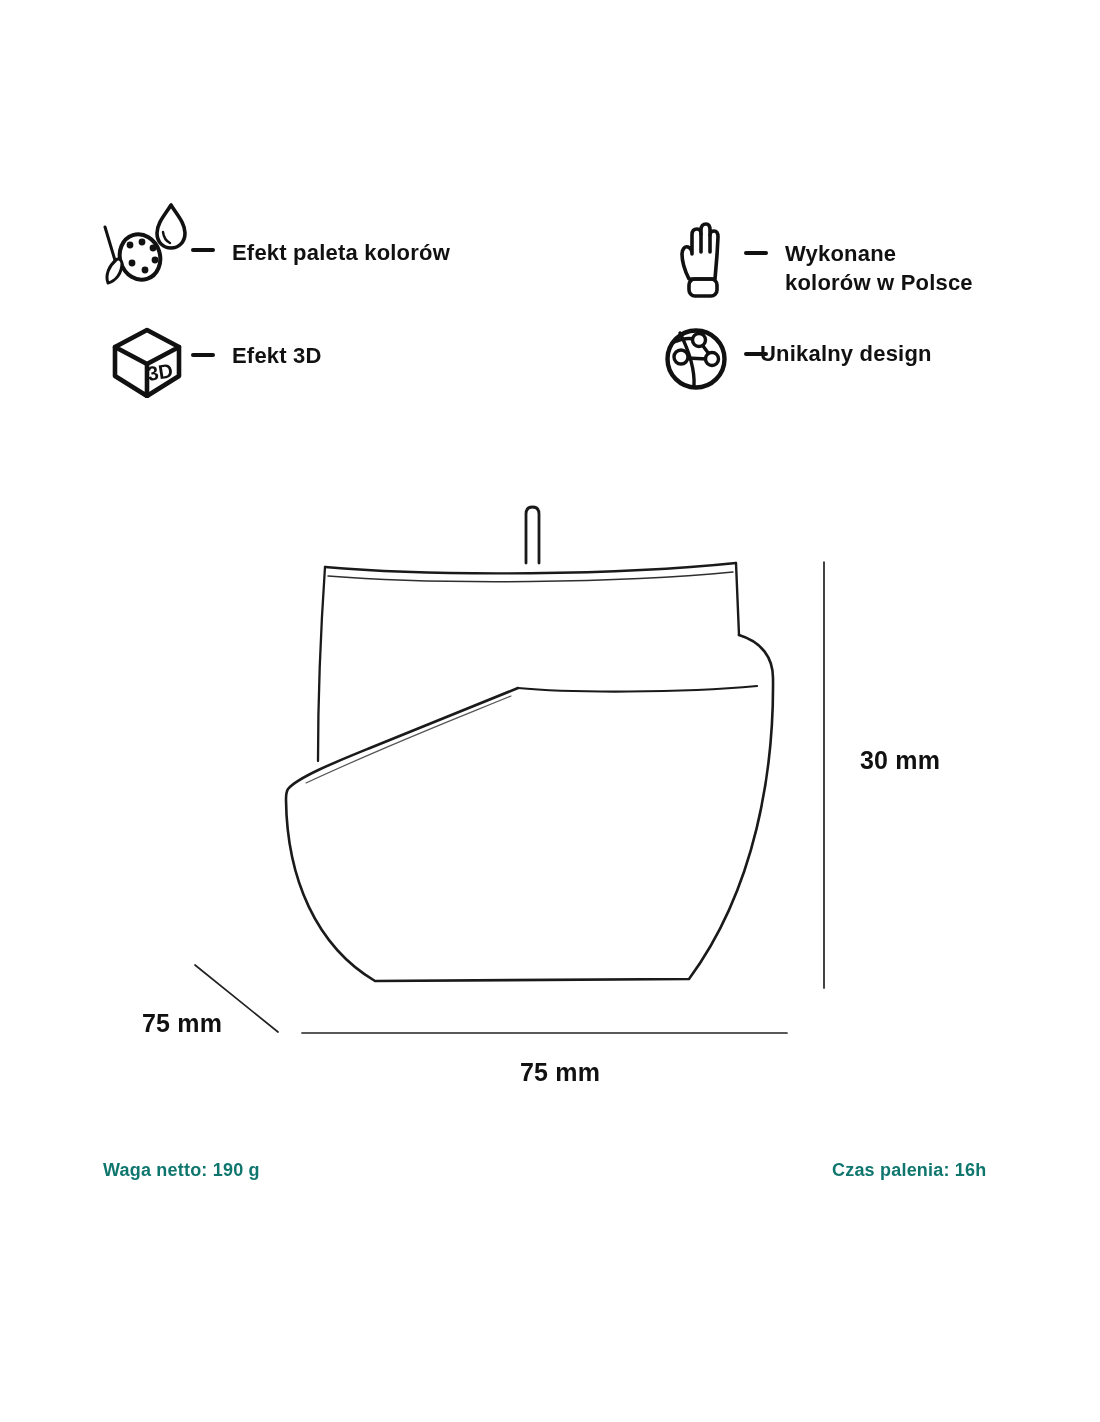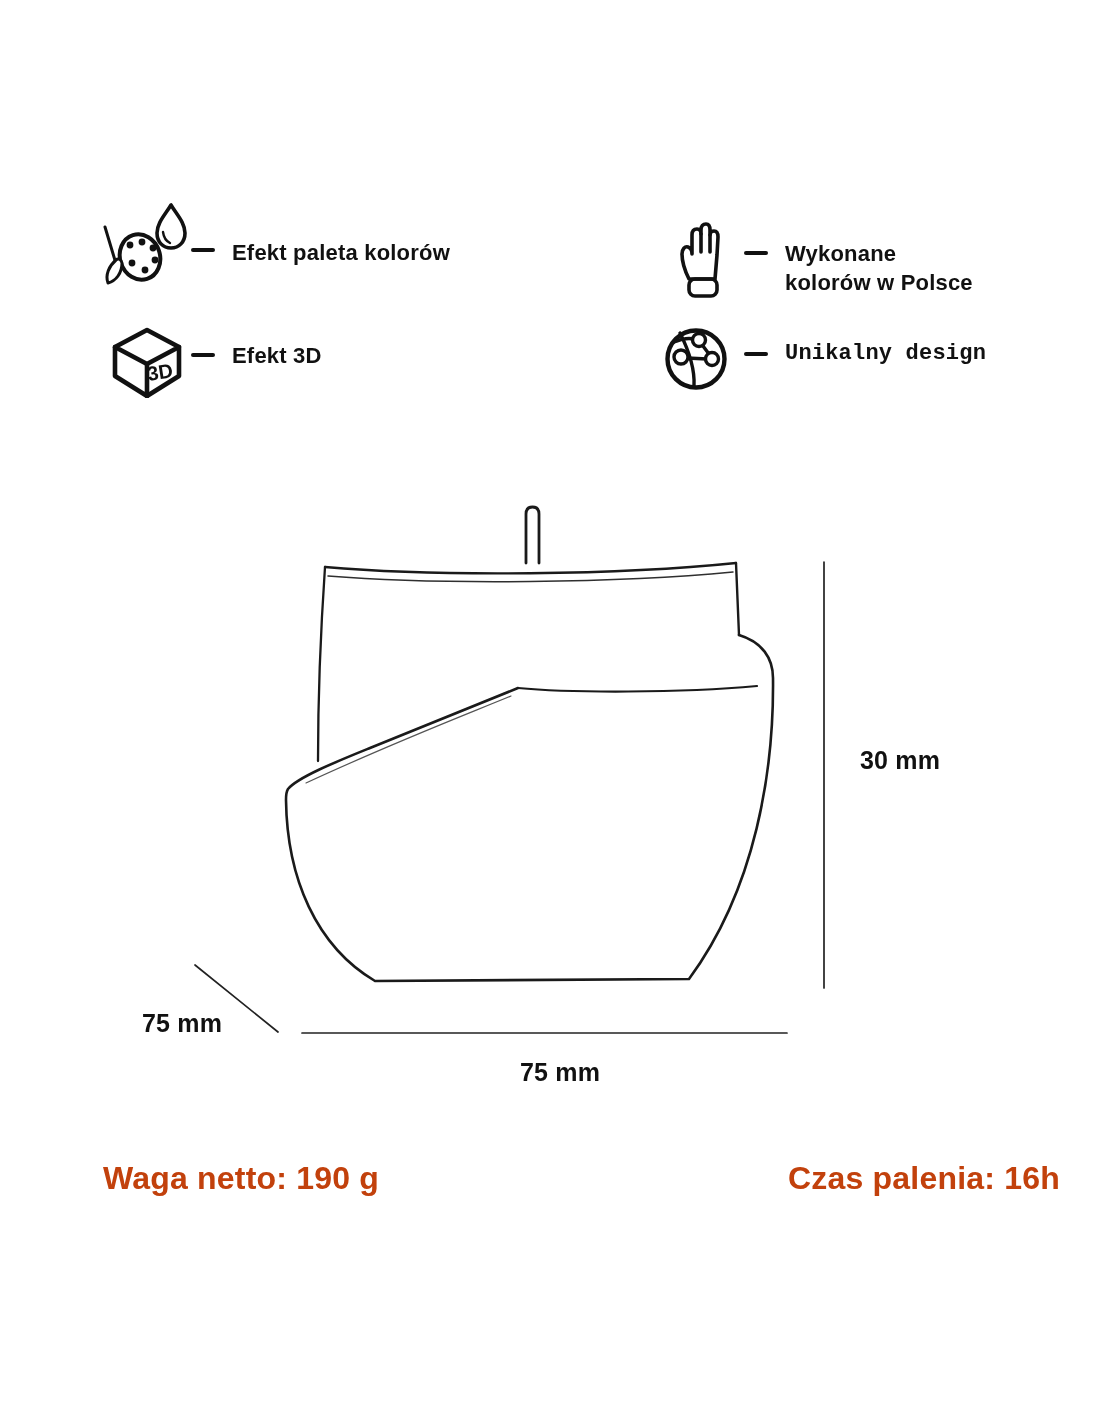--- a/index.html
+++ b/index.html
@@ -12,21 +12,21 @@
   .feature-label{
     font-size:22px;font-weight:700;line-height:29px;letter-spacing:.2px;color:#111;
   }
   .dash{
     position:absolute;width:24px;height:4px;background:#111;border-radius:2px;
   }
   .dim-label{
     position:absolute;font-size:25px;font-weight:700;letter-spacing:.2px;color:#111;white-space:nowrap;
   }
   .info-label{
-    position:absolute;font-size:32px;font-weight:700;letter-spacing:.2px;color:#c2410c;white-space:nowrap;
+    position:absolute;font-size:18px;font-weight:700;letter-spacing:.2px;color:#0f766e;white-space:nowrap;
   }
   svg{display:block;}
 </style>
 </head>
 <body>
 
 <svg class="abs" style="left:98px;top:194px;" width="104" height="100" viewBox="0 0 104 100">
   <g fill="none" stroke="#111" stroke-linecap="round" stroke-linejoin="round">
     <path d="M73,11 C67,21 59,29 59,39 C59,48 65,54 73,54 C81,54 87,48 87,39 C87,29 79,21 73,11 Z" stroke-width="3.6"></path>
     <path d="M65,38 Q66,46 72,49" stroke-width="2.4"></path>
@@ -78,21 +78,21 @@
     <path d="M19,8 C28,26 34,44 33,61" stroke-width="3.4"></path>
     <path d="M13,17 Q25,12 33,14" stroke-width="3.4"></path>
     <path d="M42,21 L48,29" stroke-width="3.4"></path>
     <path d="M26,33 L46,34" stroke-width="3.4"></path>
     <circle cx="38" cy="15" r="6.5" stroke-width="3.4" fill="#fff"></circle>
     <circle cx="20" cy="32" r="7" stroke-width="3.4" fill="#fff"></circle>
     <circle cx="51" cy="34" r="6.5" stroke-width="3.4" fill="#fff"></circle>
   </g>
 </svg>
 <div class="dash" style="left:744px;top:352px;"></div>
-<div class="abs feature-label" style="left:785px;top:339px;font-family:Liberation Mono, monospace;">Unikalny design</div>
+<div class="abs feature-label" style="left:760px;top:339px;">Unikalny design</div>
 
 <svg class="abs" style="left:140px;top:480px;" width="860" height="620" viewBox="0 0 860 620">
   <g fill="none" stroke="#1a1a1a" stroke-linecap="round" stroke-linejoin="round">
 
     <path d="M386,83 L386,34 Q386,27 392.5,27 Q399,27 399,34 L399,83" stroke-width="2.8"></path>
 
     <path d="M185,87 C300,97 480,95 596,83" stroke-width="2.4"></path>
     <path d="M188,96 C300,105 480,103 593,92" stroke-width="1.5" stroke="#2f2f2f"></path>
 
     <path d="M185,87 C180,160 178,225 178,281" stroke-width="2.3"></path>
@@ -110,13 +110,13 @@
     <path d="M162,553 L647,553" stroke-width="1.7" stroke="#222"></path>
     <path d="M55,485 L138,552" stroke-width="1.7" stroke="#222"></path>
   </g>
 </svg>
 
 <div class="dim-label" style="left:860px;top:746px;">30 mm</div>
 <div class="dim-label" style="left:142px;top:1009px;">75 mm</div>
 <div class="dim-label" style="left:520px;top:1058px;">75 mm</div>
 
 <div class="info-label" style="left:103px;top:1160px;">Waga netto: 190 g</div>
-<div class="info-label" style="left:788px;top:1160px;">Czas palenia: 16h</div>
+<div class="info-label" style="left:832px;top:1160px;">Czas palenia: 16h</div>
 
 </body></html>

